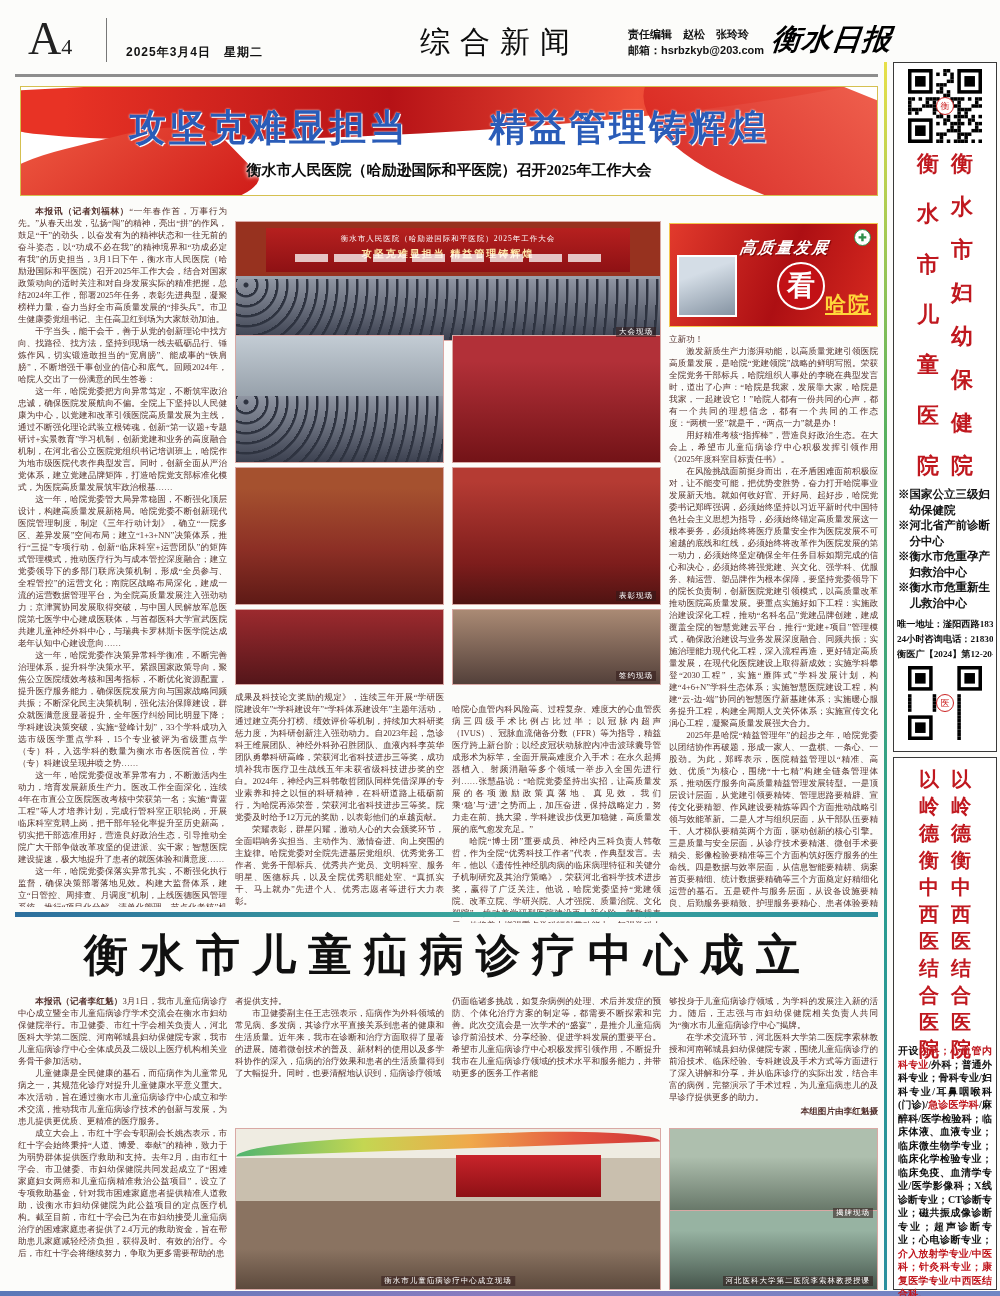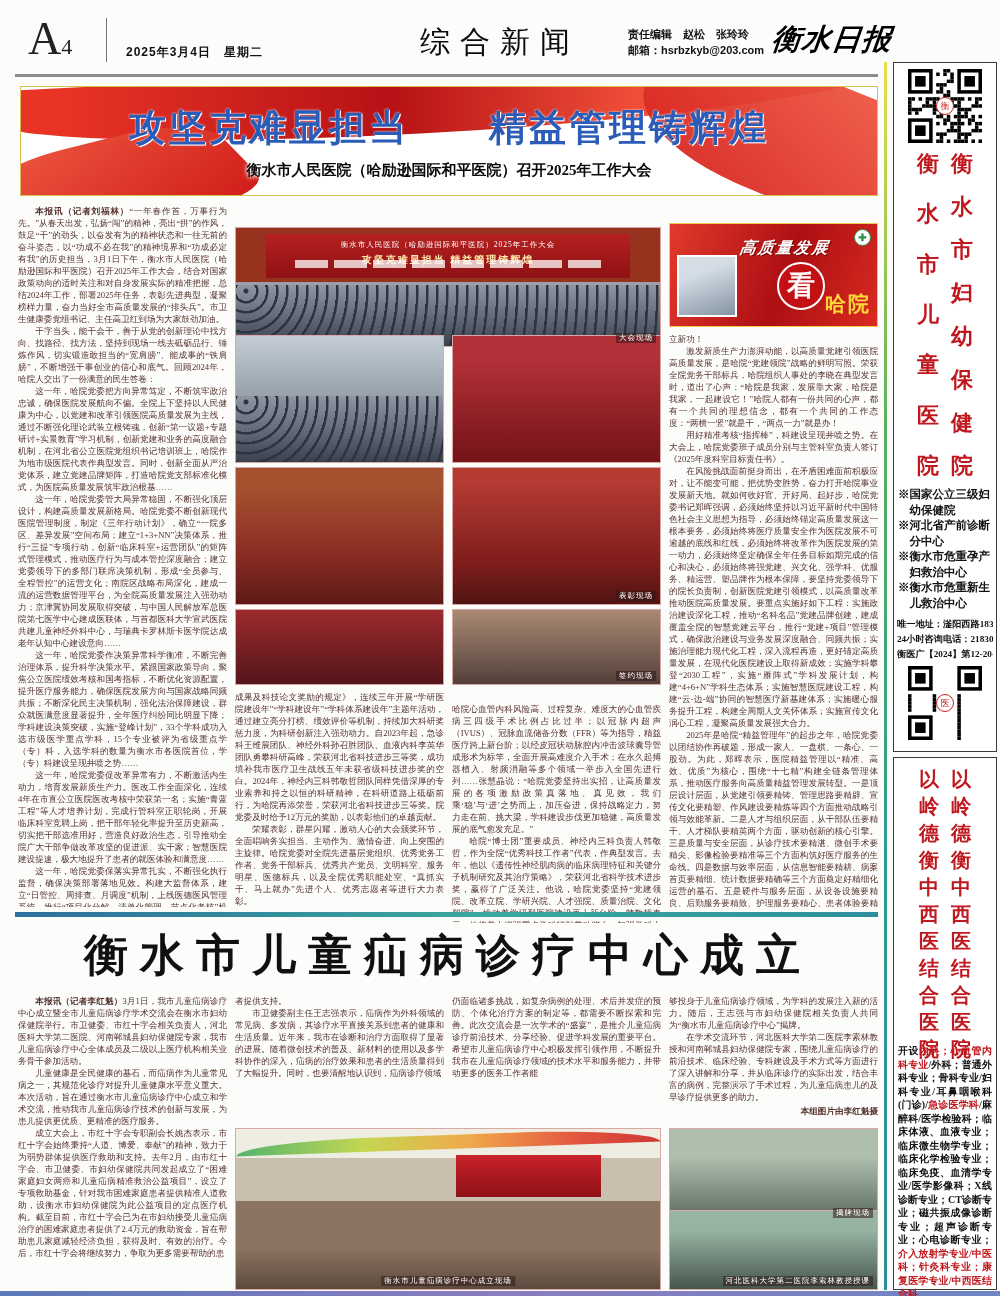--- a/index.html
+++ b/index.html
@@ -46,21 +46,21 @@
   
   .a2c1{left:0;top:0;width:209px;height:295px;}
   .a2c2{left:217px;top:0;width:209px;height:126px;}
   .a2c3{left:434px;top:0;width:209px;height:126px;}
   .a2c4{left:651px;top:0;width:209px;height:126px;}
   
   .photo{position:absolute;border:1px solid #d9a8a4;box-sizing:border-box;overflow:hidden;}
   .cap{position:absolute;right:4px;bottom:3px;z-index:4;background:rgba(50,25,25,.55);color:#fff;
        font-size:7.5px;line-height:10px;padding:0 3px;letter-spacing:1px;white-space:nowrap;}
   .cap-c{right:auto;left:50%;transform:translateX(-50%);}
-  .phA{left:217px;top:22px;width:426px;height:120px;background:linear-gradient(#97321f 0 46%,#9aa0ab 46% 60%,#4a4f5a);}
+  .phA{left:217px;top:16px;width:426px;height:120px;background:linear-gradient(#97321f 0 46%,#9aa0ab 46% 60%,#4a4f5a);}
   .phA .screen{position:absolute;left:7%;top:6px;width:86%;height:44px;background:linear-gradient(#b6201f,#8e1114);
        color:#fff;text-align:center;overflow:hidden;}
   .phA .scr1{font-size:7.5px;margin-top:6px;letter-spacing:1px;}
   .phA .scr2{font-size:10px;font-weight:bold;letter-spacing:2px;margin-top:3px;color:#ffe9a8;}
   .crowd{position:absolute;left:0;bottom:0;width:100%;height:52%;
      background:repeating-radial-gradient(circle at 10px 6px,#2e3340 0 2px,transparent 3px 10px),
      linear-gradient(#8f95a2,#3c4150);}
   .phB1{left:217px;top:130px;width:209px;height:128px;background:linear-gradient(#c3ccd4,#67727e);}
   .phB2{left:434px;top:130px;width:209px;height:128px;background:linear-gradient(#b23038 20%,#731317);}
   .phC1{left:217px;top:262px;width:209px;height:138px;background:linear-gradient(#a5512f 15%,#8c2f25 60%,#5e1a16);}
@@ -71,21 +71,21 @@
   .pplrow i{flex:1;background:rgba(255,255,255,.75);}
   
   .promo{position:absolute;left:651px;top:18px;width:209px;height:104px;border:1px solid #f2c84e;
      background:linear-gradient(110deg,#e23a2c,#ad0f13 55%,#d82a20);box-sizing:border-box;}
   .promo-build{position:absolute;left:7px;bottom:9px;width:56px;height:58px;border:2px solid #fff;
      background:linear-gradient(160deg,#d4dde6 30%,#8593a2);}
   .promo-t1{position:absolute;left:70px;top:14px;color:#fff;font-weight:bold;font-style:italic;font-size:16px;
      transform:skewX(-8deg);letter-spacing:2px;text-shadow:1px 1px 1px #700;}
   .promo-kan{position:absolute;right:52px;top:38px;width:44px;height:44px;border-radius:50%;border:2px solid #fff;
      background:#c21015;color:#fff;font-size:28px;font-weight:bold;line-height:44px;text-align:center;}
-  .promo-hy{position:absolute;right:6px;bottom:8px;color:#ffd73a;font-size:21px;font-weight:bold;letter-spacing:2px;}
+  .promo-hy{position:absolute;right:6px;bottom:8px;color:#ffd73a;font-size:21px;font-weight:bold;letter-spacing:2px;text-decoration:underline;}
   .promo-logo{position:absolute;right:6px;top:5px;width:15px;height:15px;border-radius:50%;background:#fff;
      border:1px solid #2e8f4a;color:#2e8f4a;font-size:10px;line-height:15px;text-align:center;font-weight:bold;}
   
   .divider-teal{position:absolute;left:15px;top:912px;width:863px;height:5px;
      background:linear-gradient(90deg,#2d6f9e,#3aa89c 55%,#2d8f9e);}
   .bottom-bar{position:absolute;left:0;top:1291px;width:1000px;height:5px;
      background:linear-gradient(90deg,#5b79b8,#8a7cc0 50%,#6f86c4);}
   
   .a2-head{position:absolute;left:18px;top:926px;width:860px;text-align:center;font-size:44px;font-weight:bold;
      letter-spacing:12px;color:#101010;}
@@ -200,21 +200,21 @@
         <p>成果及科技论文奖励的规定》，连续三年开展“学研医院建设年”“学科建设年”“学科体系建设年”主题年活动，通过建立亮分打榜、绩效评价等机制，持续加大科研奖惩力度，为科研创新注入强劲动力。自2023年起，急诊科王维展团队、神经外科孙召胜团队、血液内科李英华团队勇攀科研高峰，荣获河北省科技进步三等奖，成功填补我市医疗卫生战线五年未获省级科技进步奖的空白。2024年，神经内三科韩敬哲团队同样凭借深厚的专业素养和持之以恒的科研精神，在科研道路上砥砺前行，为哈院再添荣誉，荣获河北省科技进步三等奖。院党委及时给予12万元的奖励，以表彰他们的卓越贡献。</p>
         <p>荣耀表彰，群星闪耀，激动人心的大会颁奖环节，全面唱响务实担当、主动作为、激情奋进、向上突围的主旋律。哈院党委对全院先进基层党组织、优秀党务工作者、党务干部标兵、优秀共产党员、文明科室、服务明星、医德标兵，以及全院优秀职能处室、“真抓实干、马上就办”先进个人、优秀志愿者等进行大力表彰。</p>
       </div>
     <div class="col cont a1c3">
         <p>哈院心血管内科风险高、过程复杂、难度大的心血管疾病三四级手术比例占比过半；以冠脉内超声（IVUS）、冠脉血流储备分数（FFR）等为指导，精益医疗跨上新台阶；以经皮冠状动脉腔内冲击波球囊导管成形术为标竿，全面开展高难度介入手术；在永久起搏器植入、射频消融等多个领域一举步入全国先进行列……张慧晶说：“哈院党委坚持出实招，让高质量发展的各项激励政策真落地、真见效，我们乘‘稳’与‘进’之势而上，加压奋进，保持战略定力，努力走在前、挑大梁，学科建设步伐更加稳健，高质量发展的底气愈发充足。”</p>
         <p>哈院“博士团”重要成员、神经内三科负责人韩敬哲，作为全院“优秀科技工作者”代表，作典型发言。去年，他以《遗传性神经肌肉病的临床病理特征和关键分子机制研究及其治疗策略》，荣获河北省科学技术进步奖，赢得了广泛关注。他说，哈院党委坚持“党建领院、改革立院、学研兴院、人才强院、质量治院、文化塑院”，推动着学研型医院建设再上新台阶。韩敬哲表示，他将着力增强重点学科辐射带动能力，加强学科人才培养与梯队建设，在构建医院高质量发展新格局中再</p>
       </div>
     <div class="col cont a1c4">
         <p>立新功！</p>
         <p>激发新质生产力澎湃动能，以高质量党建引领医院高质量发展，是哈院“党建领院”战略的鲜明写照。荣获全院党务干部标兵，哈院组织人事处的李晓在典型发言时，道出了心声：“哈院是我家，发展靠大家，哈院是我家，一起建设它！”哈院人都有一份共同的心声，都有一个共同的理想信念，都有一个共同的工作态度：“两横一竖”就是干，“两点一力”就是办！</p>
-        <p>用好精准考核“指挥棒”，科建设呈现井喷之势。在大会上，哈院党委班子成员分别与主管科室负责人签订《2025年度科室目标责任书》。</p>
+        <p>用好精准考核“指挥棒”，营造良好政治生态。在大会上，希望市儿童疝病诊疗中心积极发挥引领作用《2025年度科室目标责任书》。</p>
         <p>在风险挑战面前挺身而出，在矛盾困难面前积极应对，让不能变可能，把优势变胜势，奋力打开哈院事业发展新天地。就如何收好官、开好局、起好步，哈院党委书记郑晖强调，必须始终坚持以习近平新时代中国特色社会主义思想为指导，必须始终锚定高质量发展这一根本要务，必须始终将医疗质量安全作为医院发展不可逾越的底线和红线，必须始终将改革作为医院发展的第一动力，必须始终坚定确保全年任务目标如期完成的信心和决心，必须始终将强党建、兴文化、强学科、优服务、精运营、塑品牌作为根本保障，要坚持党委领导下的院长负责制，创新医院党建引领模式，以高质量改革推动医院高质量发展。要重点实施好如下工程：实施政治建设深化工程，推动“名科名品”党建品牌创建，建成覆盖全院的智慧党建云平台，推行“党建+项目”管理模式，确保政治建设与业务发展深度融合、同频共振；实施治理能力现代化工程，深入流程再造，更好锚定高质量发展，在现代化医院建设上取得新成效；实施学科攀登“2030工程”，实施“雁阵式”学科发展计划，构建“4+6+N”学科生态体系；实施智慧医院建设工程，构建“云-边-端”协同的智慧医疗新基建体系；实施暖心服务提升工程，构建全周期人文关怀体系；实施宣传文化润心工程，凝聚高质量发展强大合力。</p>
         <p>2025年是哈院“精益管理年”的起步之年，哈院党委以团结协作再破题，形成一家人、一盘棋、一条心、一股劲。为此，郑晖表示，医院精益管理以“精准、高效、优质”为核心，围绕“十七精”构建全链条管理体系，推动医疗服务向高质量精益管理发展转型。一是顶层设计层面，从党建引领要精铸、管理思路要精辟、宣传文化要精塑、作风建设要精炼等四个方面推动战略引领与效能革新。二是人才与组织层面，从干部队伍要精干、人才梯队要精英两个方面，驱动创新的核心引擎。三是质量与安全层面，从诊疗技术要精湛、微创手术要精尖、影像检验要精准等三个方面构筑好医疗服务的生命线。四是数据与效率层面，从信息智能要精耕、病案首页要精细、统计数据要精确等三个方面奠定好精细化运营的基石。五是硬件与服务层面，从设备设施要精良、后勤服务要精致、护理服务要精心、患者体验要精享等四个方面提升患者体验。六是科研与创新层面，让学研成果要精深切实成为可持续发展的动力源。总之，以“十七精”体系来实现医疗资源“零浪费”、服务流程“零缺陷”、患者需求“零距离”，最终构建“患者满意、员工成长、医院增效”的良性生态。</p>
       </div>
   </div>
 
   <div class="divider-teal"></div>
 
   <div class="a2-head">衡水市儿童疝病诊疗中心成立</div>
   <div class="body2">
     <div class="col a2c1">

